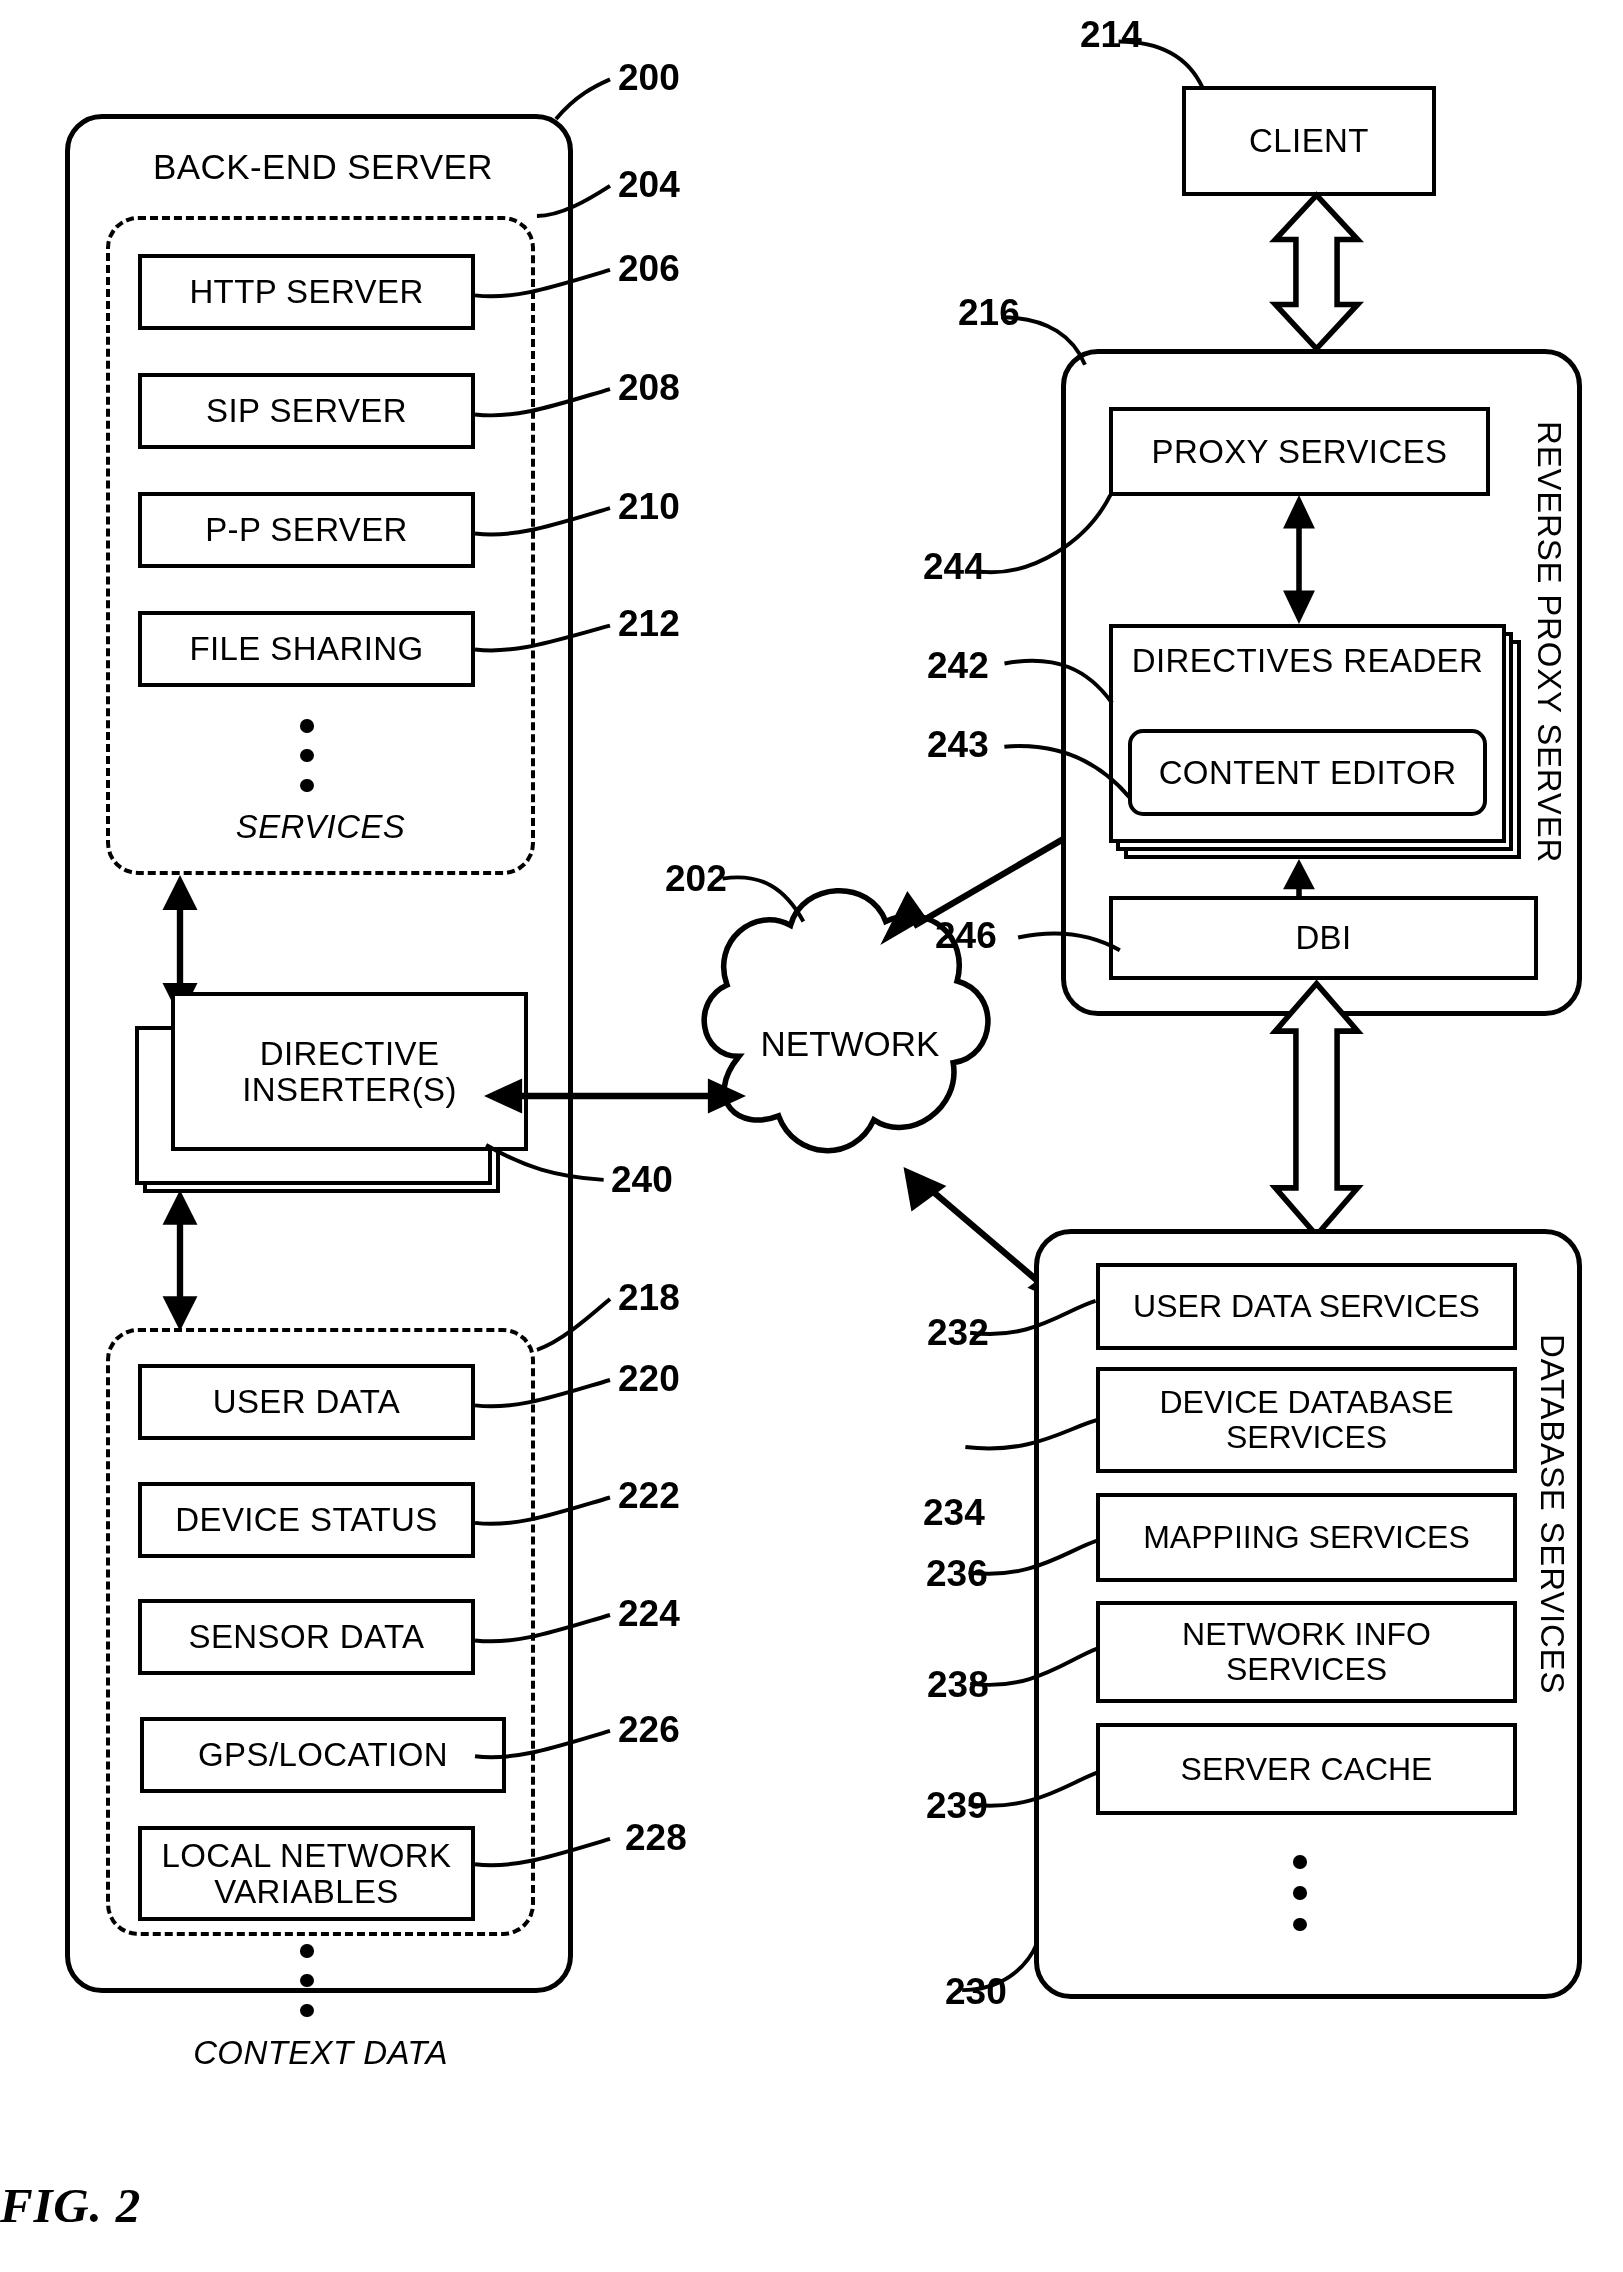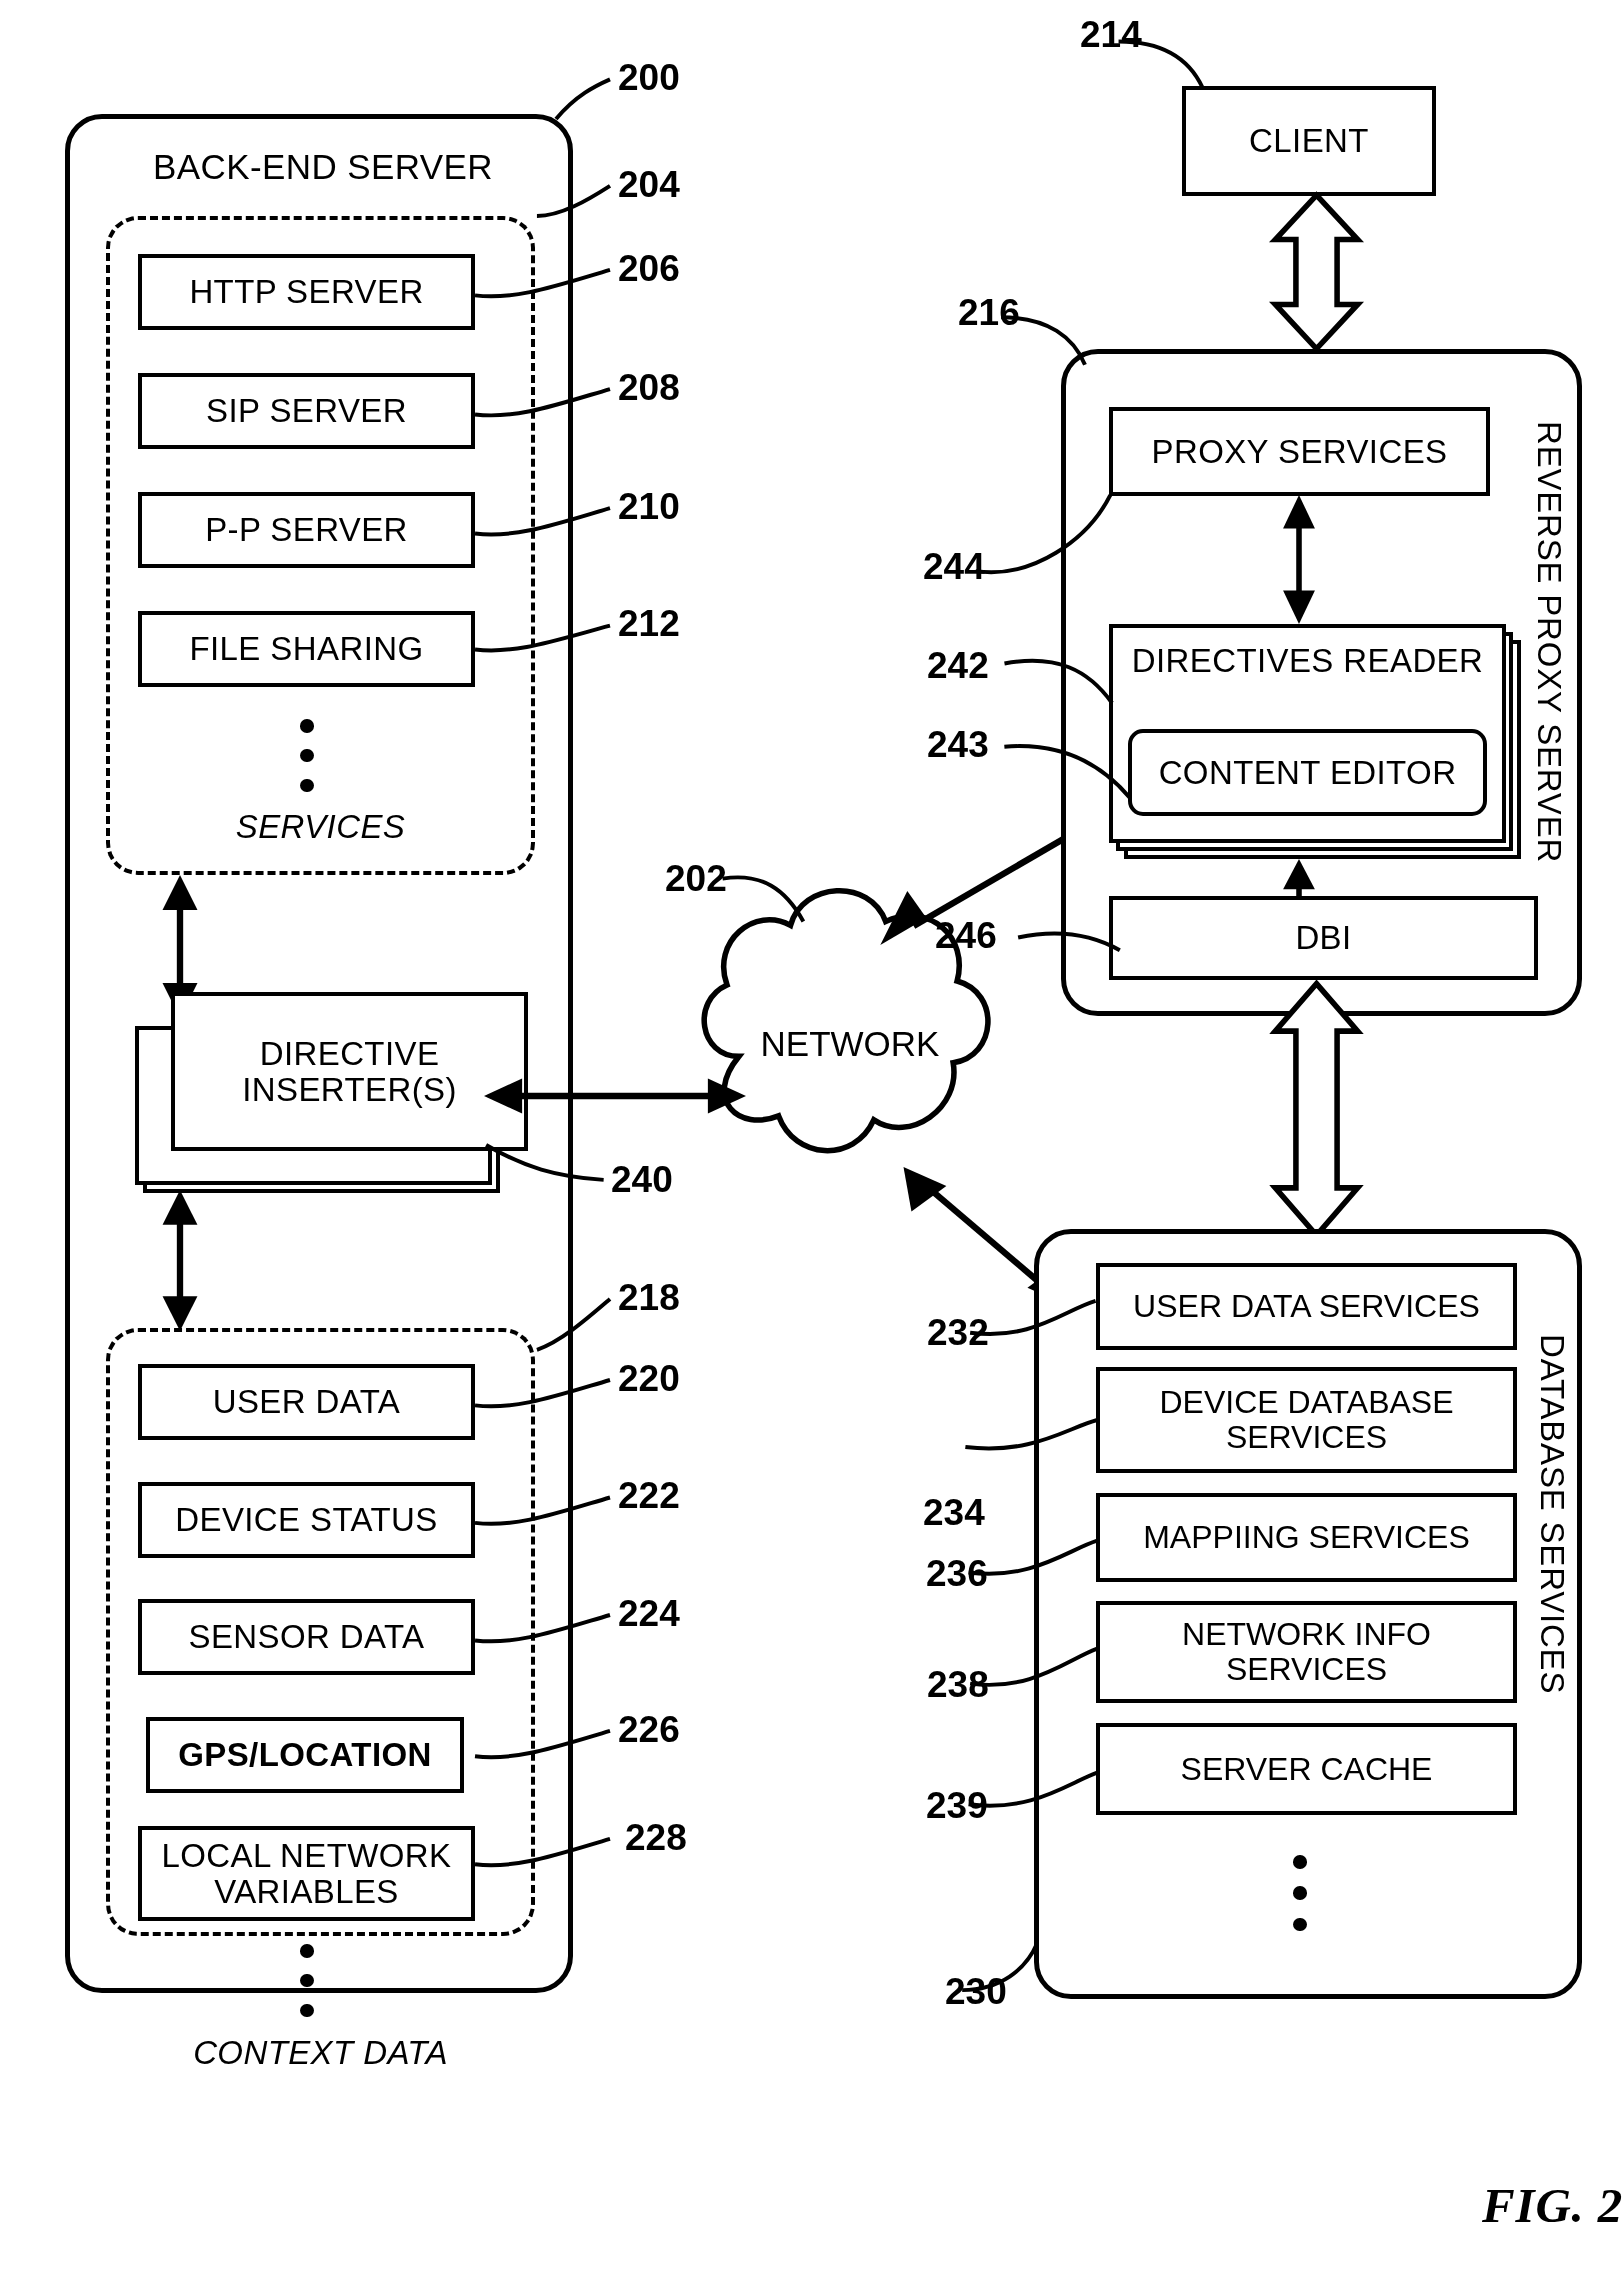--- a/index.html
+++ b/index.html
@@ -159,21 +159,21 @@
 
   <div class="abs rect-box" style="left:138px; top:1364px; width:337px; height:76px;">
     <span class="lbl">USER DATA</span>
   </div>
   <div class="abs rect-box" style="left:138px; top:1482px; width:337px; height:76px;">
     <span class="lbl">DEVICE STATUS</span>
   </div>
   <div class="abs rect-box" style="left:138px; top:1599px; width:337px; height:76px;">
     <span class="lbl">SENSOR DATA</span>
   </div>
-  <div class="abs rect-box" style="left:146px; top:1717px; width:318px; height:76px;font-weight:bold;">
+  <div class="abs rect-box" style="left:140px; top:1717px; width:366px; height:76px;">
     <span class="lbl">GPS/LOCATION</span>
   </div>
   <div class="abs rect-box" style="left:138px; top:1826px; width:337px; height:95px;">
     <span class="lbl">LOCAL NETWORK
 VARIABLES</span>
   </div>
 
   <div class="abs dots" style="left:300px; top:1944px; width:13.5px; height:73px;">
     <i></i>
       <i></i>
@@ -374,16 +374,16 @@
     <path d="M112,946 C160,946 192,920 206,888" stroke="#000" stroke-width="5" fill="none"></path>
   </svg>
 
   <div class="abs refnum" style="left:927px; top:1312px;">232</div>
   <div class="abs refnum" style="left:923px; top:1492px;">234</div>
   <div class="abs refnum" style="left:926px; top:1553px;">236</div>
   <div class="abs refnum" style="left:927px; top:1664px;">238</div>
   <div class="abs refnum" style="left:926px; top:1785px;">239</div>
   <div class="abs refnum" style="left:945px; top:1971px;">230</div>
 
-  <div class="abs figcap" style="left:0px; top:2177px; width:1623px; text-align:right;">FIG. 2</div>
+  <div class="abs figcap" style="left:0px; top:2177px; width:1623px; text-align:left;">FIG. 2</div>
 
 </div>
 
 
 </body></html>

